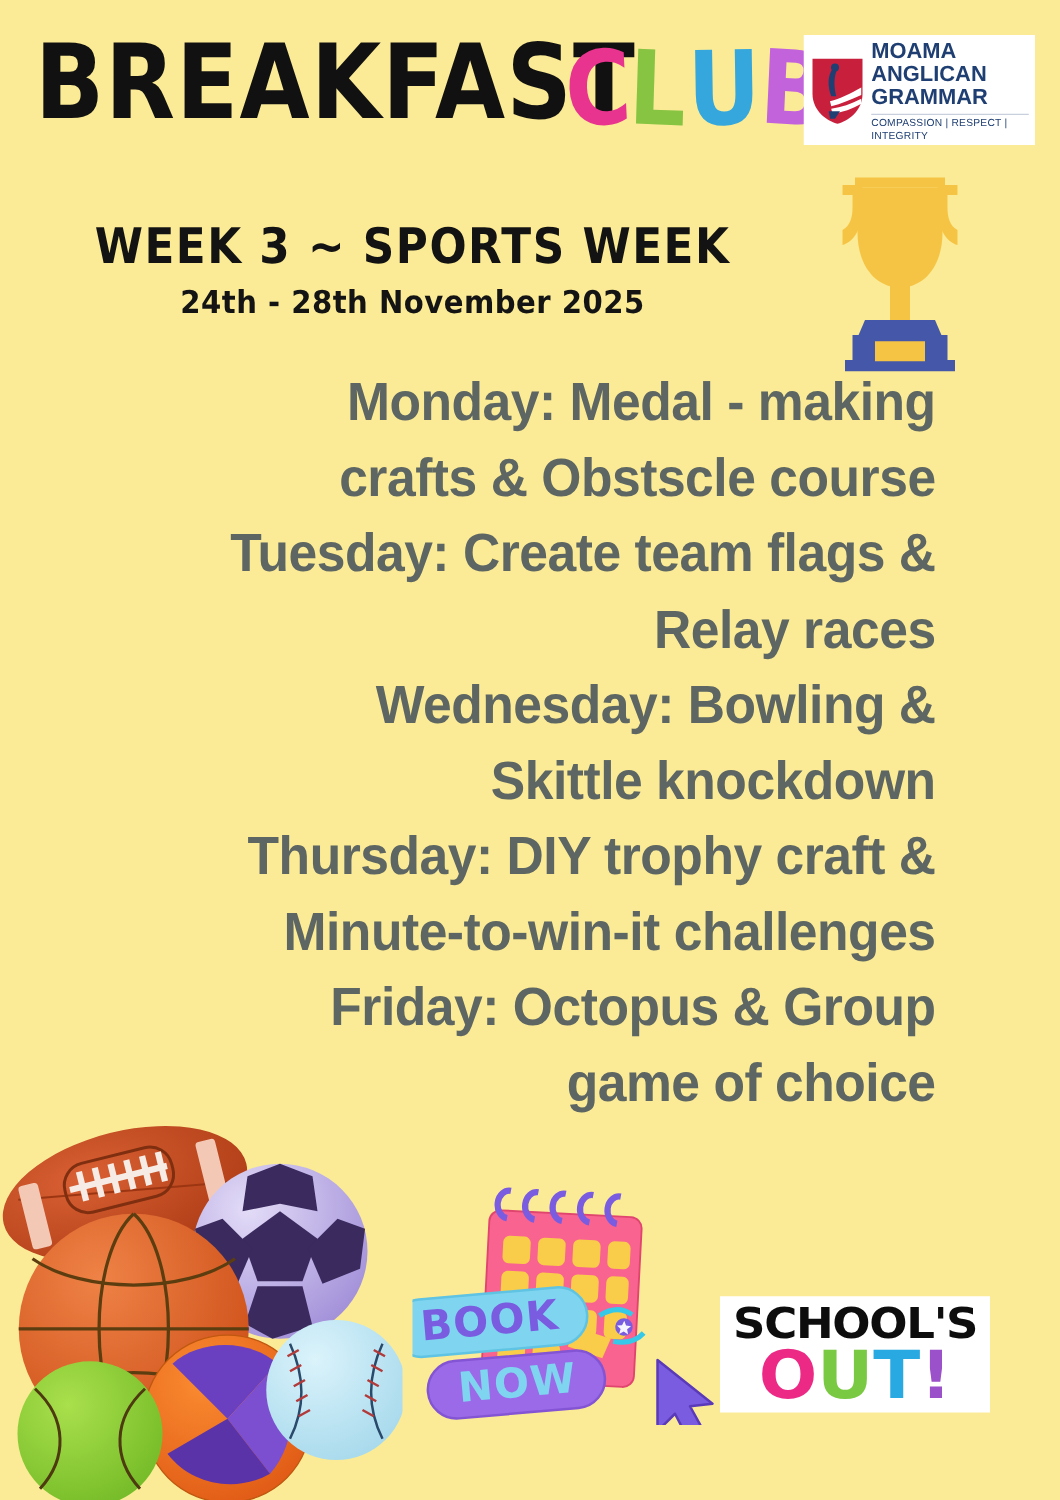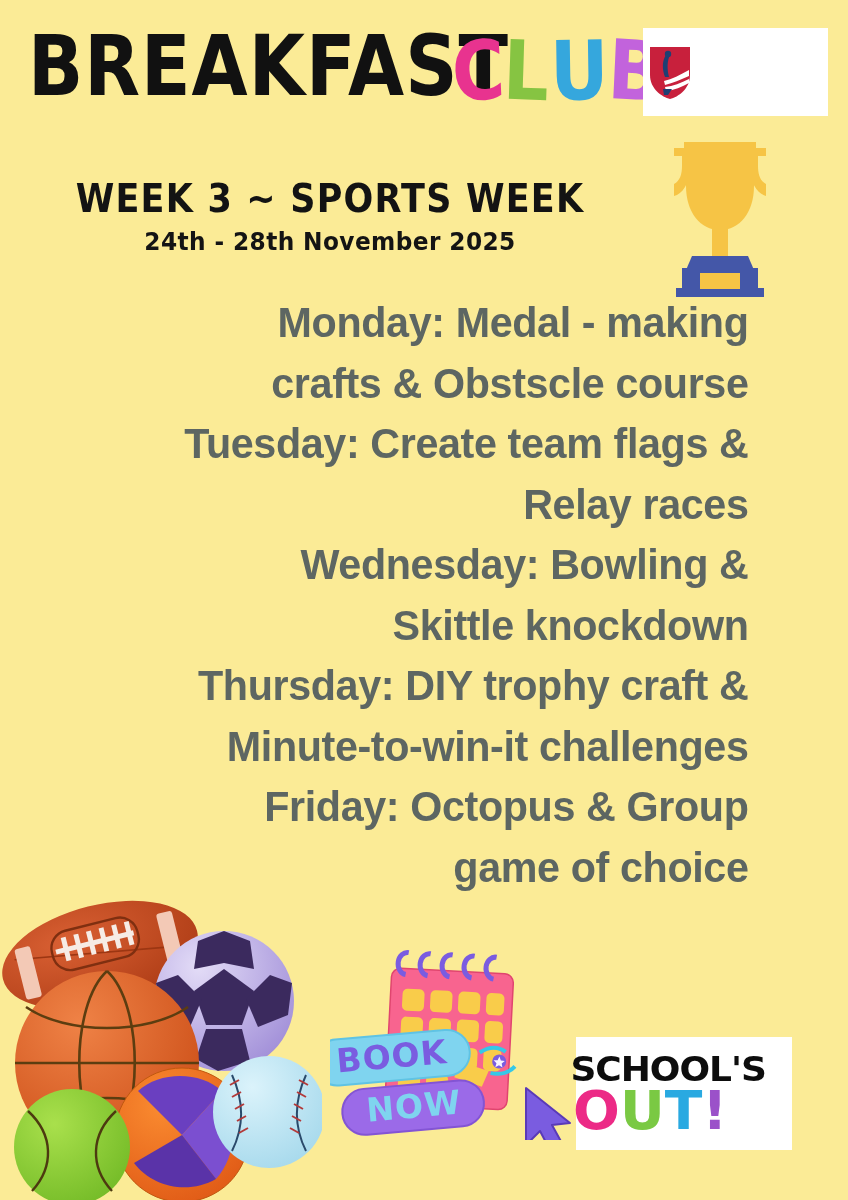--- a/index.html
+++ b/index.html
@@ -143,25 +143,25 @@
     font-family:"DejaVu Sans", sans-serif;
     font-weight:700;
     font-size:33px;
     letter-spacing:1px;
   }
 
   
   .schoolsout {
     position:absolute;
     left:576px; top:1037px;
-    width:216px; height:113px;
+    width:216px; height:93px;
     background:#ffffff;
     display:flex;
     flex-direction:column;
-    align-items:flex-start;
+    align-items:center;
     justify-content:center;
   }
   .so-top {
     font-family:"DejaVu Sans", sans-serif;
     font-weight:700;
     font-size:34px;
     line-height:36px;
     letter-spacing:-1px;
     color:#0d0d0d;
     transform:scaleX(1.06);
@@ -194,20 +194,26 @@
 
     <div class="school-logo">
       <svg class="crest" viewBox="0 0 44 56">
         <path d="M2 2 H42 V30 C42 44 30 52 22 54 C14 52 2 44 2 30 Z" fill="#c8203c"></path>
         <path d="M18 10 C14 16 14 24 17 32 L21 32 C19 24 19 16 22 10 Z" fill="#1f3f73"></path>
         <circle cx="20" cy="9" r="3.2" fill="#1f3f73"></circle>
         <path d="M16 36 C24 34 32 30 41 25 L41 31 C32 35 25 38 17 40 Z" fill="#ffffff"></path>
         <path d="M17 42 C25 41 33 38 41 34 L41 38 C34 42 26 45 18 46 Z" fill="#ffffff"></path>
         <path d="M15 44 L24 44 L20 50 L16 50 Z" fill="#1f3f73"></path>
       </svg>
+      <div class="logo-text">
+        <div class="logo-name">MOAMA</div>
+        <div class="logo-name">ANGLICAN</div>
+        <div class="logo-name">GRAMMAR</div>
+        <div class="logo-tag">COMPASSION | RESPECT | INTEGRITY</div>
+      </div>
     </div>
   </div>
 
   <div class="week-title">WEEK 3 ~ SPORTS WEEK</div>
   <div class="week-dates">24th - 28th November 2025</div>
 
   <svg class="trophy" viewBox="0 0 144 162">
     <path d="M26 12 H42 V30 C42 48 34 58 26 60 L26 48 C32 45 34 38 34 30 V20 H26 Z" fill="#f6c445"></path>
     <path d="M118 12 H102 V30 C102 48 110 58 118 60 L118 48 C112 45 110 38 110 30 V20 H118 Z" fill="#f6c445"></path>
     <rect x="36" y="6" width="72" height="8" fill="#f6c445"></rect>

